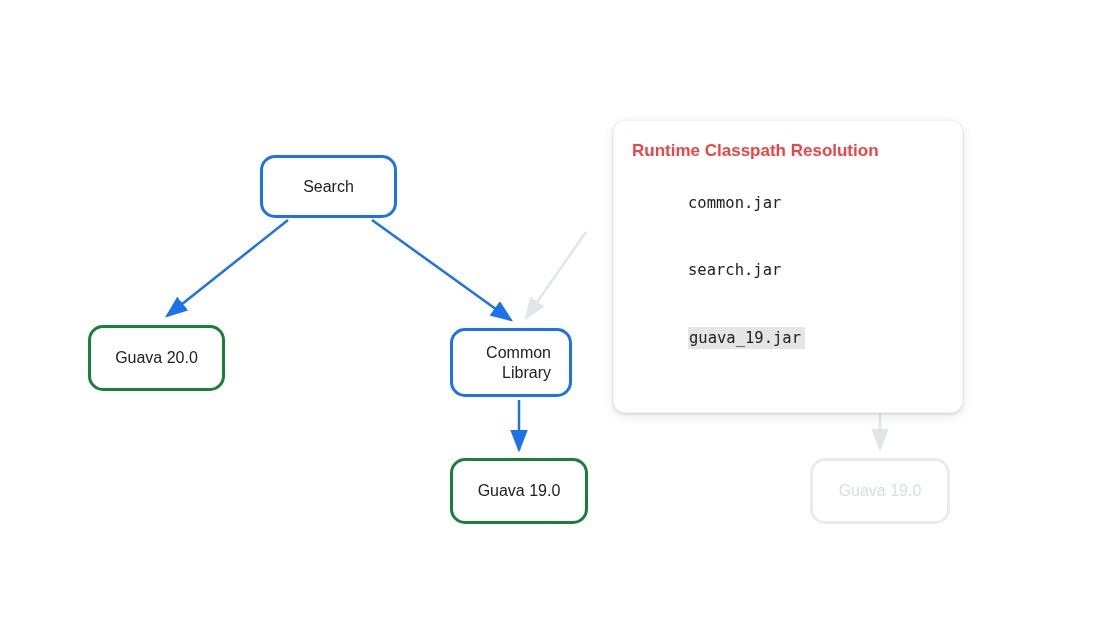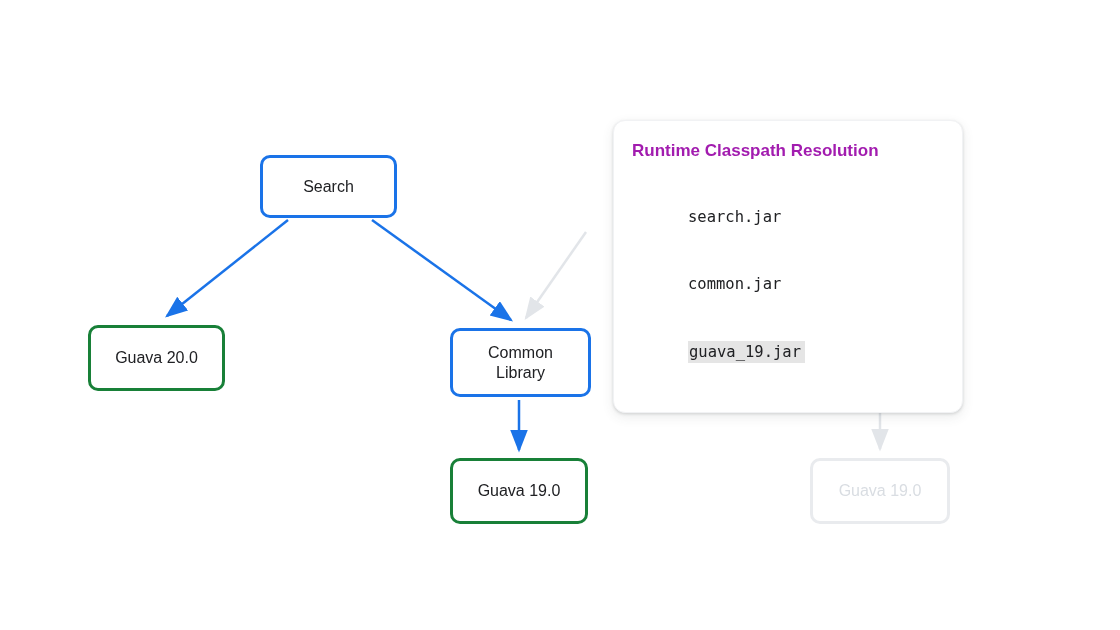--- a/index.html
+++ b/index.html
@@ -6,41 +6,41 @@
   body { font-family: "Liberation Sans", sans-serif; background:#ffffff; }
   .stage {
     position:relative; width:1120px; height:630px; background:#ffffff;
     overflow:hidden;
   }
   .arrows { position:absolute; left:0; top:0; width:1120px; height:630px; }
 
   .node {
     position:absolute; box-sizing:border-box;
     display:flex; align-items:center; justify-content:center;
-    background:#ffffff; border-radius:10px;
+    background:#ffffff; border-radius:15px;
     font-size:16px; color:#202124; text-align:center; line-height:1.25;
   }
   .node.blue  { border:3px solid #1a73e8; }
   .node.green { border:3px solid #188038; }
   .node.faded { border:3px solid #e9ebee; color:#d9dde2; }
 
   .node-search   { left:260px; top:155px; width:137px; height:63px; }
   .node-guava20  { left:88px;  top:325px; width:137px; height:66px; }
-  .node-common   { left:450px; top:328px; width:141px; height:69px; padding:0 18px; }
+  .node-common   { left:450px; top:328px; width:122px; height:69px; padding:0 18px;text-align:right; }
   .node-guava19  { left:450px; top:458px; width:138px; height:66px; }
   .node-guava19f { left:810px; top:458px; width:140px; height:66px; }
 
   .card {
     position:absolute; left:613px; top:120px; width:350px; height:293px;
     box-sizing:border-box; background:#ffffff; border:1px solid #f1f2f4;
     border-radius:12px; padding:18px 18px;
     box-shadow: 0 1px 3px rgba(60,64,67,.18), 0 4px 12px rgba(60,64,67,.10);
   }
   .card-title {
-    font-size:17px; font-weight:700; color:#a21caf; margin:2px 0 22px 0;
+    font-size:17px; font-weight:700; color:#ef4444; margin:2px 0 8px 0;
   }
   .code-line {
     font-family:"DejaVu Sans Mono", "Liberation Mono", monospace;
     font-size:15.5px; color:#202124; line-height:22.5px; white-space:pre;
   }
   .code-line .txt { display:inline-block; padding:0 2px 0 0; }
   .code-line.hl .txt { background:#e5e5e5; padding:0 4px 0 1px; }
 </style>
 </head>
 <body>
@@ -79,23 +79,23 @@
     <span>Guava 19.0</span>
   </div>
 
   <div class="node faded node-guava19f">
     <span>Guava 19.0</span>
   </div>
 
   <div class="card">
     <div class="card-title">Runtime Classpath Resolution</div>
     <div class="code-line">
-      <span class="txt">search.jar</span>
+      <span class="txt">common.jar</span>
     </div>
     <div class="code-line">
-      <span class="txt">common.jar</span>
+      <span class="txt">search.jar</span>
     </div>
     <div class="code-line hl">
       <span class="txt">guava_19.jar</span>
     </div>
   </div>
 
 </div>
 
 </body></html>

